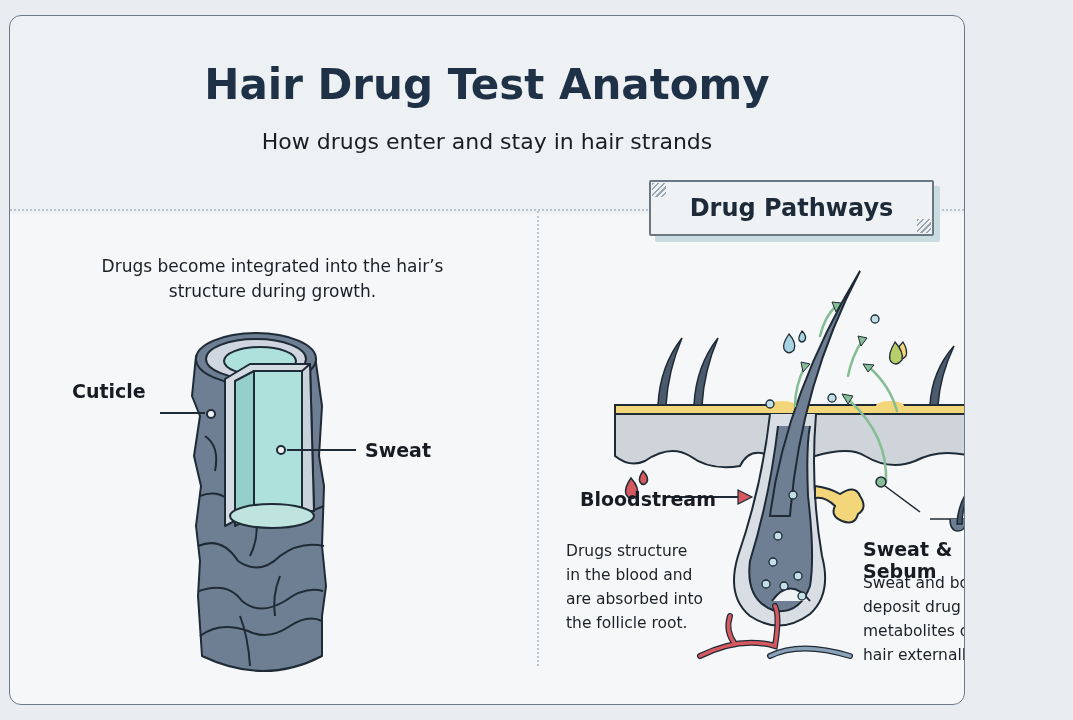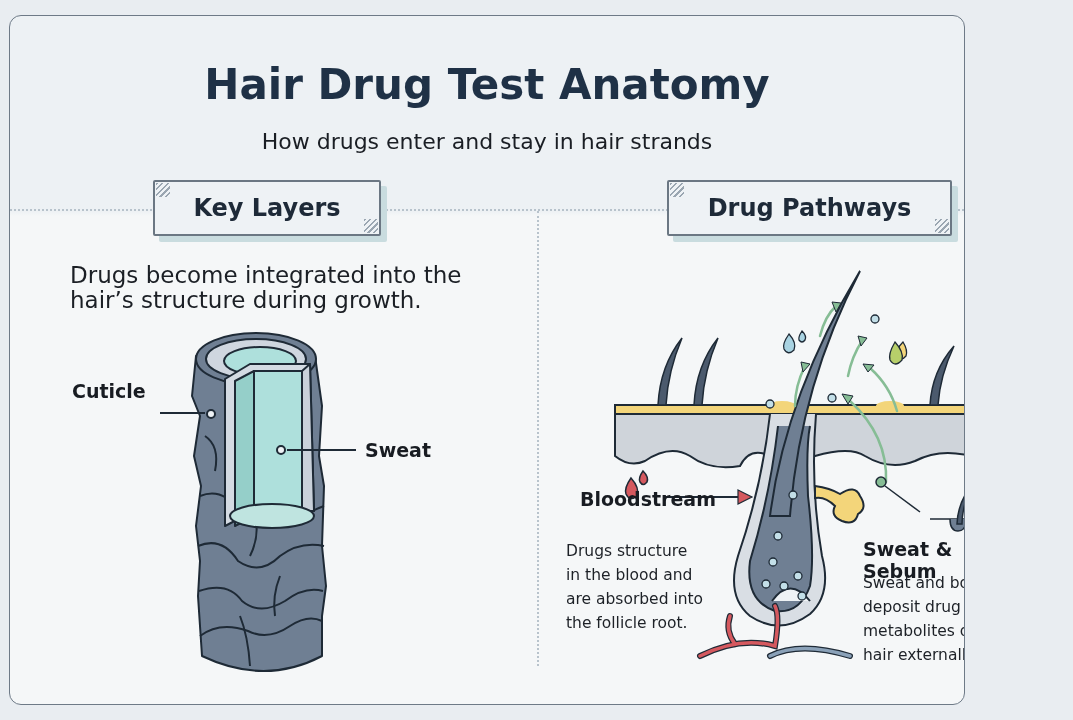--- a/index.html
+++ b/index.html
@@ -55,27 +55,27 @@
       font-size: 24px; font-weight: bold;
       color: #1e2a38;
     }
     .section-tag .hatch {
       position: absolute; width: 14px; height: 14px;
       background: repeating-linear-gradient(135deg, #9aa6b1 0 1.5px, transparent 1.5px 4px);
     }
     .section-tag .hatch.tl { left: 1px; top: 1px; }
     .section-tag .hatch.br { right: 1px; bottom: 1px; }
     .tag-left { left: 143px; top: 164px; width: 228px; }
-    .tag-right { left: 639px; top: 164px; width: 285px; margin-left: 18px; }
+    .tag-right { left: 639px; top: 164px; width: 285px; }
 
     .intro {
       position: absolute;
-      left: 60px; width: 405px; top: 247px;
-      text-align: left;
-      font-size: 23px; line-height: 25px;
+      left: 60px; width: 405px; top: 238px;
+      text-align: center;
+      font-size: 17px; line-height: 25px;
       color: #1b1f25;
     }
     .label-bold {
       position: absolute;
       font-size: 19px; font-weight: bold; color: #181c22;
     }
     .body-text {
       position: absolute;
       font-size: 15.5px; line-height: 24px; color: #1d2127;
     }
@@ -83,25 +83,20 @@
   </style>
 </head>
 <body>
 
 <div class="card">
   <div class="title">Hair Drug Test Anatomy</div>
   <div class="subtitle">How drugs enter and stay in hair strands</div>
   <div class="h-divider"></div>
   <div class="v-divider"></div>
 
-  <div class="section-tag tag-left">
-    <span class="hatch tl"></span>
-    <span>Key Layers</span>
-    <span class="hatch br"></span>
-  </div>
   <div class="section-tag tag-right">
     <span class="hatch tl"></span>
     <span>Drug Pathways</span>
     <span class="hatch br"></span>
   </div>
 
   <div class="intro">Drugs become integrated into the hair’s structure during growth.</div>
 
   <svg class="art" width="1051" height="690" viewBox="0 0 1051 690">
 

